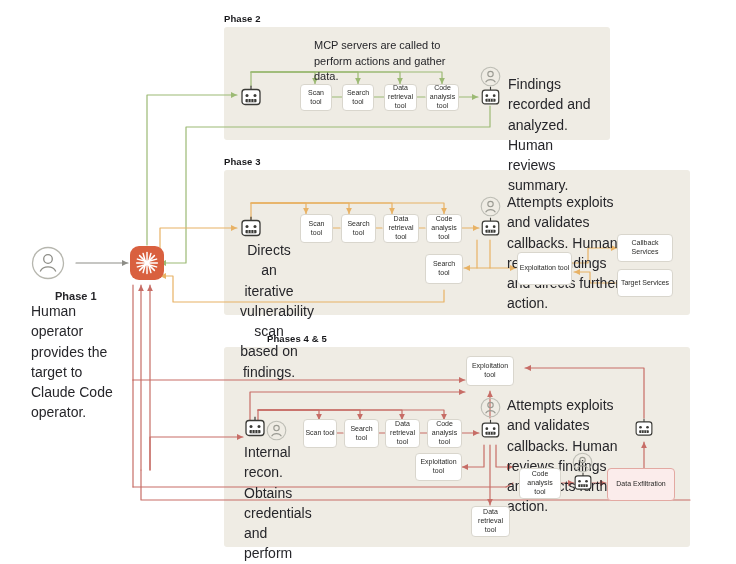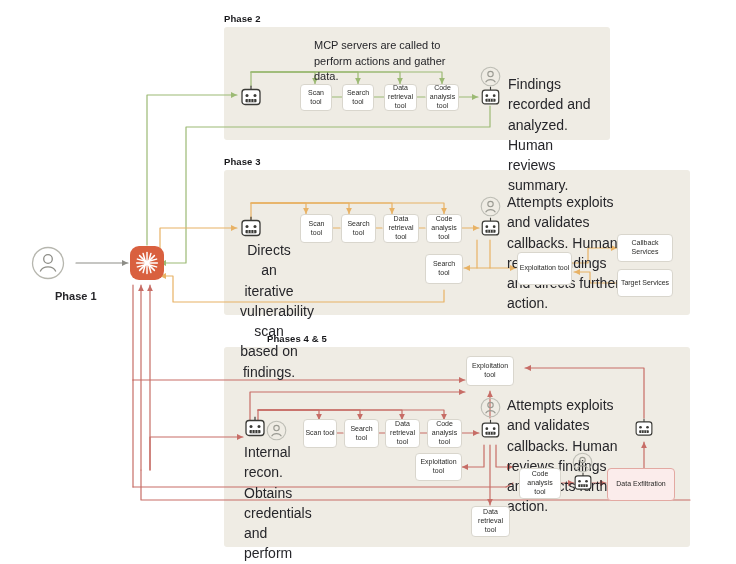--- a/index.html
+++ b/index.html
@@ -153,20 +153,21 @@
         <line x1="2.4" y1="8.1" x2="10.3" y2="10.2"></line>
         <line x1="2.4" y1="15.9" x2="10.3" y2="13.8"></line>
         <line x1="21.6" y1="8.1" x2="13.7" y2="10.2"></line>
         <line x1="21.6" y1="15.9" x2="13.7" y2="13.8"></line>
       </g>
       <circle cx="12" cy="12" r="2.5" fill="#fff"></circle>
     </svg>
   </div>
 
   <div class="note bold1" style="left:31px;top:289px;padding-left:24px;">Phase 1</div>
+  <div class="caption" style="left:31px;top:301px;width:92px;">Human operator provides the target to Claude Code operator.</div>
 
   <div class="note" style="left:314px;top:38px;width:150px;">MCP servers are called to perform actions and gather data.</div>
 
   <div class="icon" style="left:240px;top:85px;">
     <svg width="22" height="24" viewBox="0 0 22 24">
       <line x1="11" y1="0.8" x2="11" y2="4.5" stroke="#3a3a36" stroke-width="1.2"></line>
       <rect x="2" y="4.5" width="18" height="15" rx="3" fill="#fff" stroke="#3a3a36" stroke-width="1.3"></rect>
       <circle cx="7" cy="10.6" r="1.5" fill="#3a3a36"></circle>
       <circle cx="15" cy="10.6" r="1.5" fill="#3a3a36"></circle>
       <rect x="5.5" y="14" width="11" height="3.2" rx="0.8" fill="#3a3a36"></rect>

